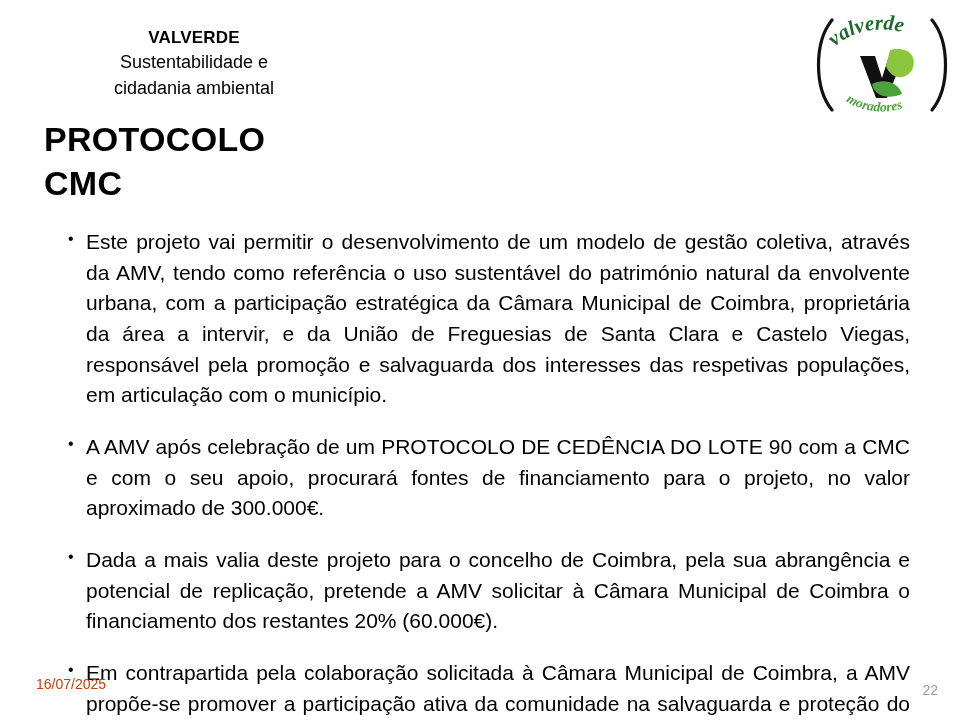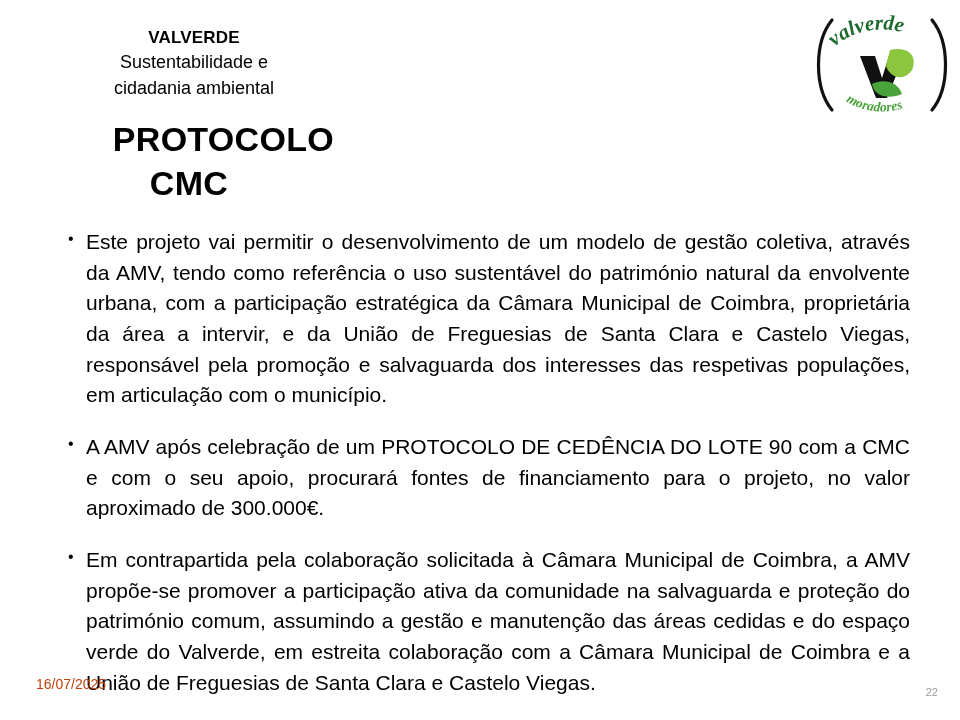--- a/index.html
+++ b/index.html
@@ -51,22 +51,22 @@
   .deck-title {
     position: absolute;
     left: 44px;
     top: 118px;
     width: 290px;
     font-size: 34px;
     font-weight: bold;
     line-height: 1.28;
     letter-spacing: 0.3px;
   }
-  .deck-title .line1 { display: block; text-align: right; }
-  .deck-title .line2 { display: block; text-align: center; }
+  .deck-title .line1 { display: block; text-align: left; }
+  .deck-title .line2 { display: block; text-align: left; }
 
   
   .body-area {
     position: absolute;
     left: 62px;
     top: 206px;
     width: 848px;
   }
   .bullet {
     position: relative;
@@ -92,21 +92,21 @@
     position: absolute;
     left: 36px;
     bottom: 28px;
     font-size: 14px;
     color: #c2410c;
   }
   .footer-page {
     position: absolute;
     right: 22px;
     bottom: 22px;
-    font-size: 11px;
+    font-size: 14px;
     color: #9a9a9a;
   }
 </style>
 </head>
 <body>
 
 <div class="brand-block">
   <div class="brand-title">VALVERDE</div>
   <div class="brand-sub">Sustentabilidade e</div>
   <div class="brand-sub">cidadania ambiental</div>
@@ -136,17 +136,18 @@
 </div>
 
 <div class="deck-title">
   <span class="line1">PROTOCOLO</span>
   <span class="line2">CMC</span>
 </div>
 
 <div class="body-area">
   <p class="bullet">Este projeto vai permitir o desenvolvimento de um modelo de gestão coletiva, através da AMV, tendo como referência o uso sustentável do património natural da envolvente urbana, com a participação estratégica da Câmara Municipal de Coimbra, proprietária da área a intervir, e da União de Freguesias de Santa Clara e Castelo Viegas, responsável pela promoção e salvaguarda dos interesses das respetivas populações, em articulação com o município.</p>
   <p class="bullet">A AMV após celebração de um PROTOCOLO DE CEDÊNCIA DO LOTE 90 com a CMC e com o seu apoio, procurará fontes de financiamento para o projeto, no valor aproximado de 300.000€.</p>
+  <p class="bullet">Dada a mais valia deste projeto para o concelho de Coimbra, pela sua abrangência e potencial de replicação, pretende a AMV solicitar à Câmara Municipal de Coimbra o financiamento dos restantes 20% (60.000€).</p>
   <p class="bullet">Em contrapartida pela colaboração solicitada à Câmara Municipal de Coimbra, a AMV propõe-se promover a participação ativa da comunidade na salvaguarda e proteção do património comum, assumindo a gestão e manutenção das áreas cedidas e do espaço verde do Valverde, em estreita colaboração com a Câmara Municipal de Coimbra e a União de Freguesias de Santa Clara e Castelo Viegas.</p>
 </div>
 
 <div class="footer-date">16/07/2025</div>
 <div class="footer-page">22</div>
 
 </body></html>

